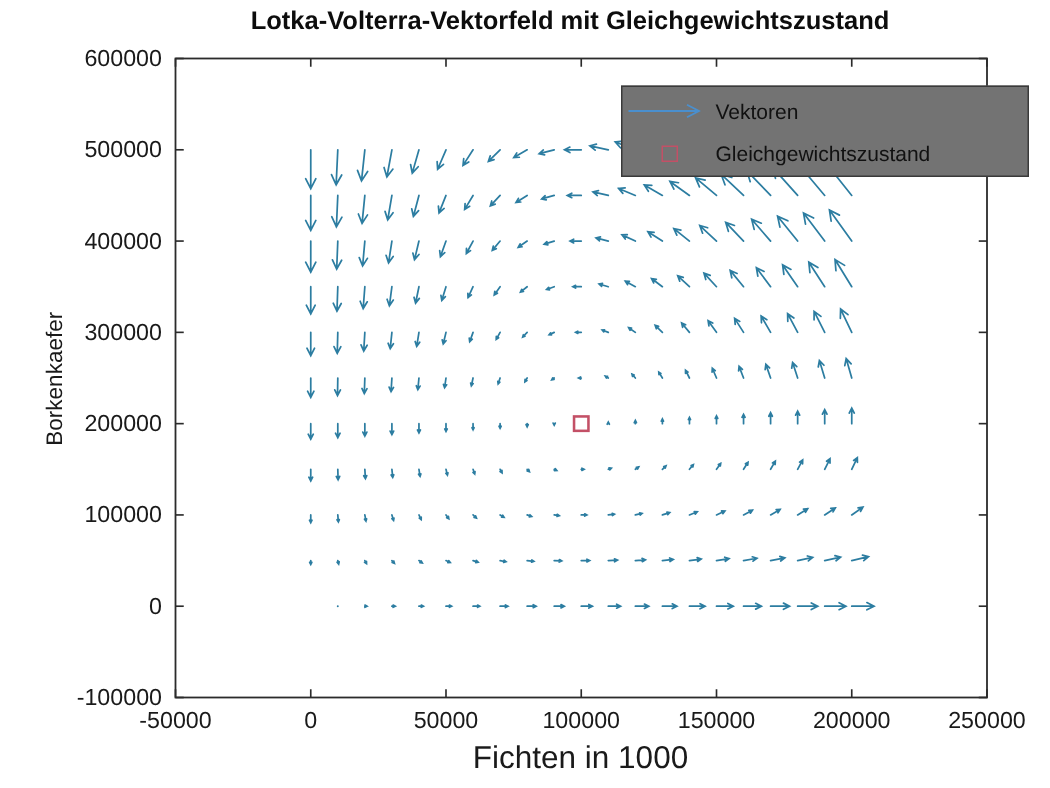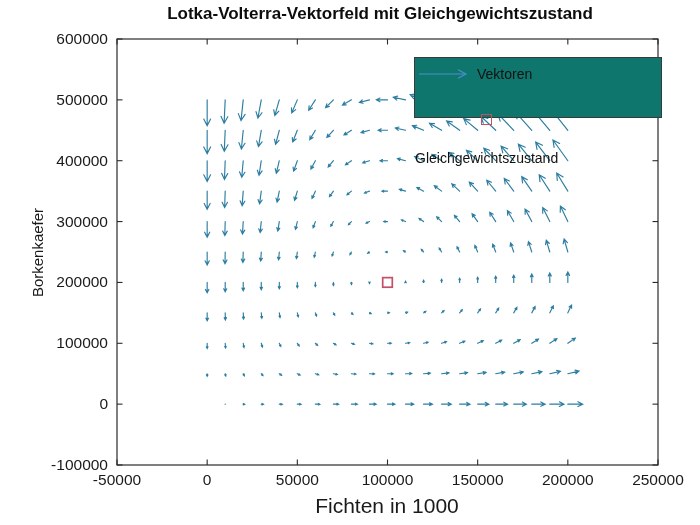--- a/index.html
+++ b/index.html
@@ -5,25 +5,25 @@
   html,body{margin:0;padding:0;background:#fff;}
   #figure{position:relative;width:700px;height:525px;background:#ffffff;overflow:hidden;
           font-family:"Liberation Sans", sans-serif;color:#1a1a1a;margin-left:24px;}
   #chart-title{position:absolute;left:6px;top:4px;width:700px;text-align:center;
                font-size:17px;font-weight:bold;color:#0d0d0d;}
   #plot-svg{position:absolute;left:0;top:0;}
   #xaxis-label{position:absolute;left:213px;top:494px;width:300px;text-align:center;
                font-size:21px;color:#1a1a1a;}
   #yaxis-label{position:absolute;left:-136px;top:243px;width:300px;height:19px;text-align:center;
                font-size:15px;color:#1a1a1a;transform:rotate(-90deg);}
-  #legend{position:absolute;left:390px;top:57px;width:248px;height:61px;background:#0f766e;
+  #legend{position:absolute;left:390px;top:57px;width:272px;height:61px;background:#737373;
           border:1.2px solid #3a3a3a;box-sizing:border-box;z-index:5;}
   .legend-row{position:absolute;left:0;height:28px;display:flex;align-items:center;}
   .legend-row.r0{top:2px;}
-  .legend-row.r1{top:30px;flex-direction:column;}
+  .legend-row.r1{top:30px;}
   .legend-sample{width:62px;display:flex;justify-content:center;align-items:center;flex:0 0 62px;}
   .legend-label{font-size:14px;color:#111;}
   .eq-square{display:inline-block;width:9px;height:9px;border:1.7px solid var(--eq,#c35066);
              background:transparent;}
 </style>
 </head>
 <body>
 
 <div id="figure">
   <div id="chart-title">Lotka-Volterra-Vektorfeld mit Gleichgewichtszustand</div>

